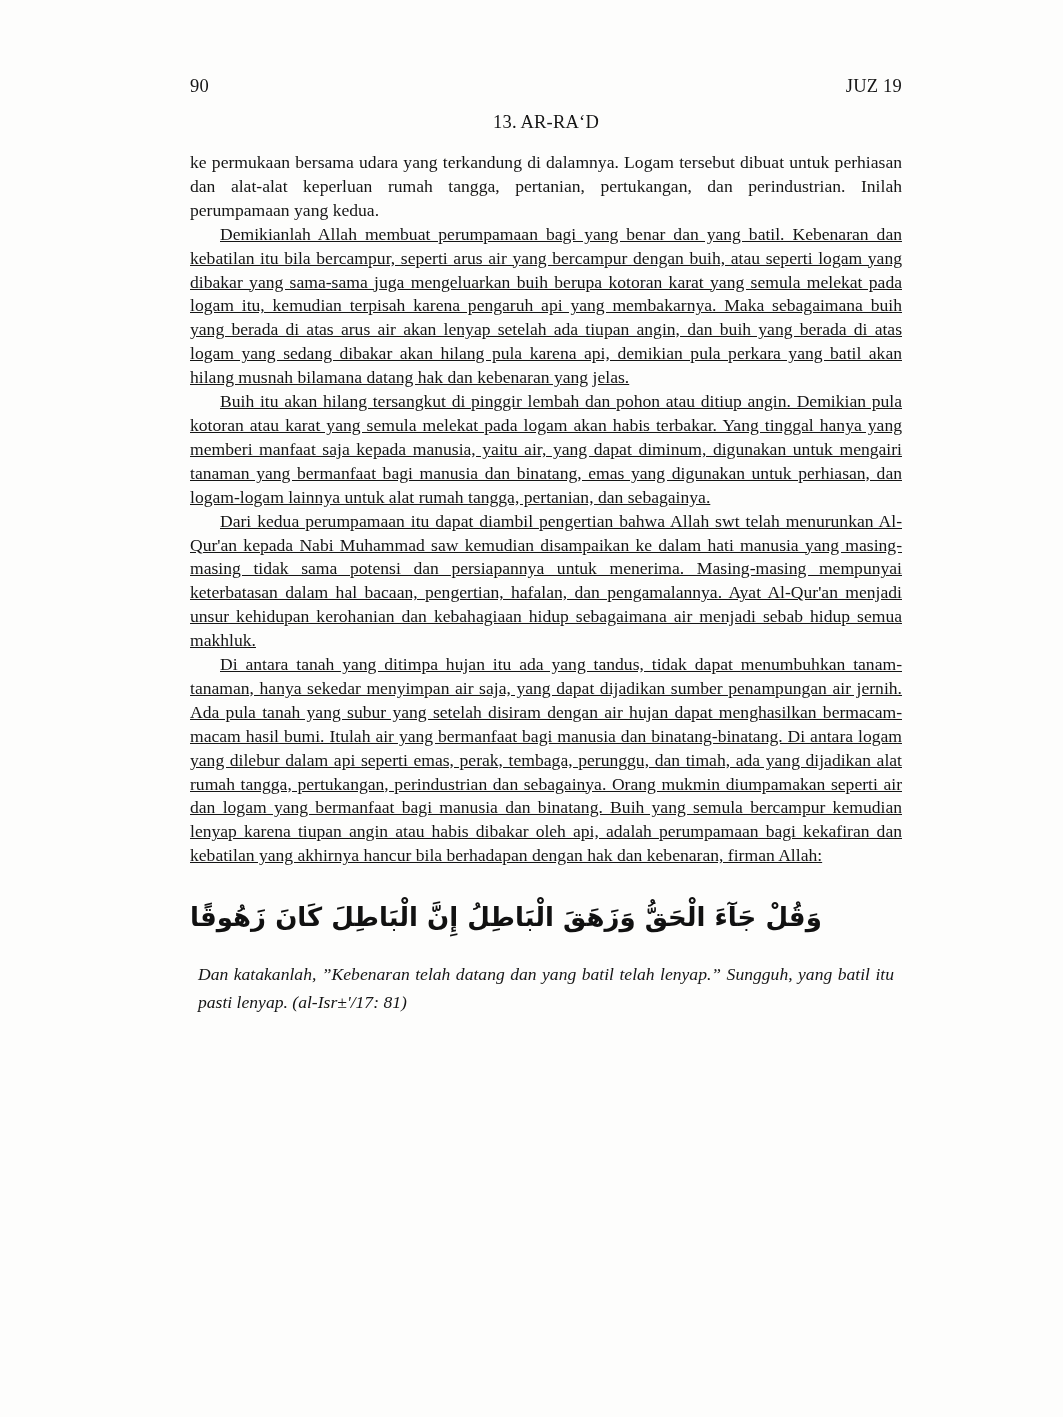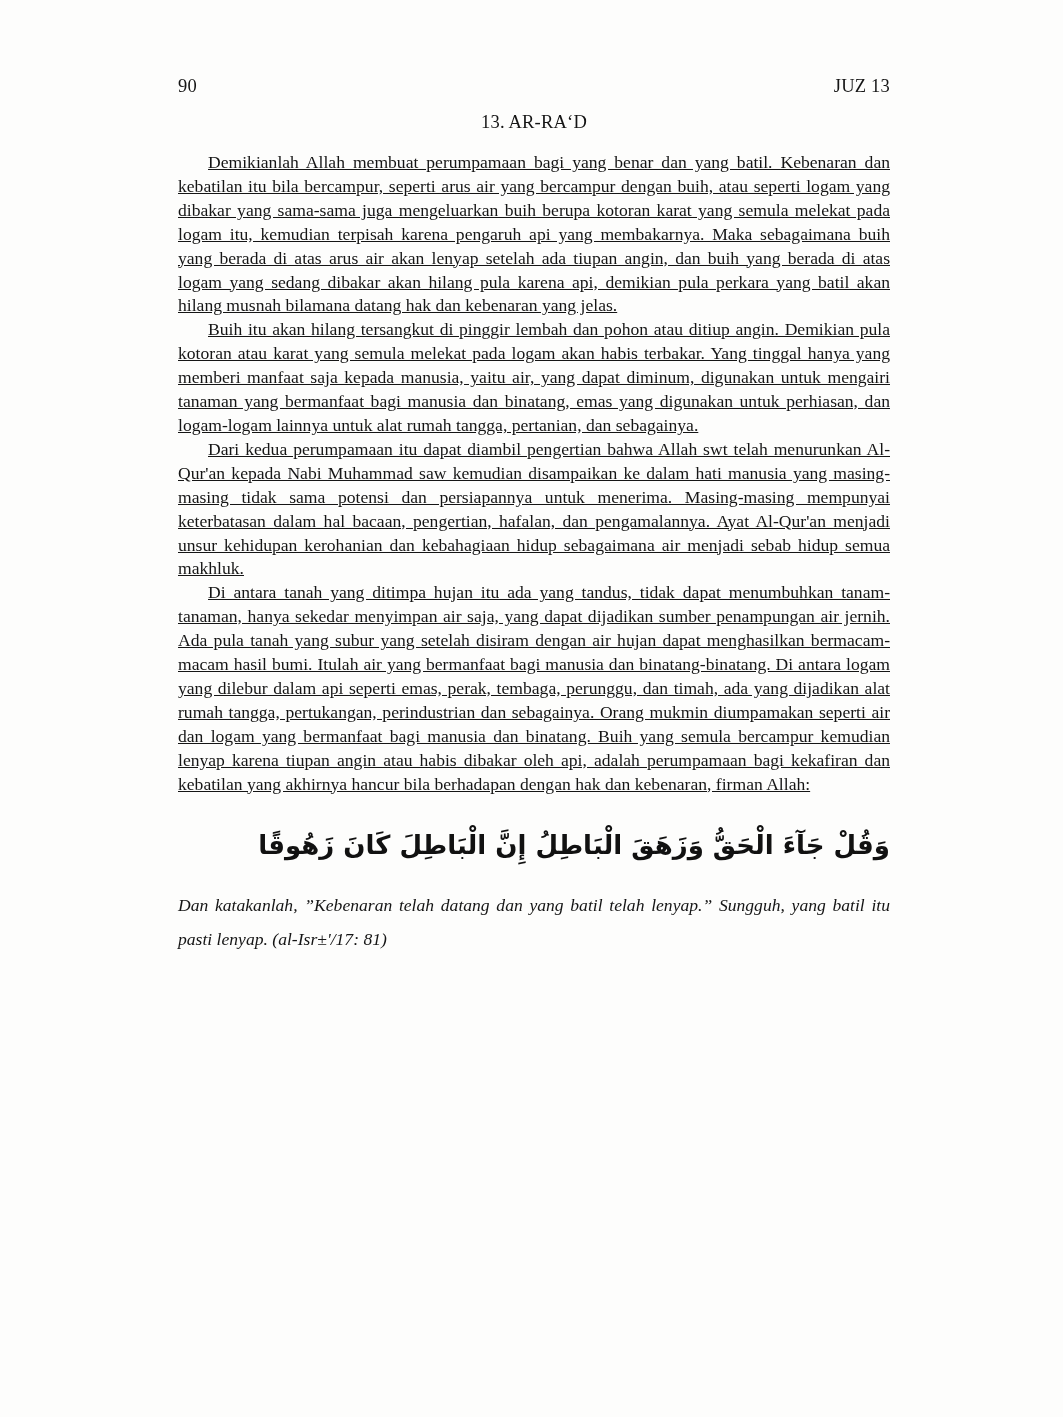--- a/index.html
+++ b/index.html
@@ -13,21 +13,21 @@
     height: 1417px;
     background: #fefefdff;
     background-color: #fdfdfc;
     font-family: "Liberation Serif", serif;
     color: #151515;
     box-sizing: border-box;
     overflow: hidden;
   }
   .content {
     position: absolute;
-    left: 178px;
+    left: 190px;
     top: 76px;
     width: 712px;
   }
   .running-header {
     position: relative;
     display: flex;
     justify-content: space-between;
     align-items: baseline;
     font-size: 18.5px;
     letter-spacing: 0.2px;
@@ -47,51 +47,52 @@
     text-align: justify;
     text-justify: inter-word;
   }
   .bodytext p.indent {
     text-indent: 30px;
     text-decoration: underline;
   }
   .arabic-verse {
     margin-top: 26px;
     margin-bottom: 20px;
-    text-align: right;
+    text-align: left;
     direction: rtl;
     unicode-bidi: embed;
     font-family: "DejaVu Sans", sans-serif;
     font-size: 26px;
     font-weight: bold;
     line-height: 46px;
     color: #111;
   }
   .translation {
     font-style: italic;
     font-size: 17.6px;
-    line-height: 34px;
+    line-height: 28px;
     text-align: justify;
     text-justify: inter-word;
-    margin: 0;
+    margin: 8px;
   }
 </style>
 </head>
 <body>
 
 <div class="page">
   <div class="content">
 
     <div class="running-header">
       <span class="page-num">90</span>
       <span class="title">13. AR-RA‘D</span>
-      <span class="juz">JUZ 13</span>
+      <span class="juz">JUZ 19</span>
     </div>
 
     <div class="bodytext">
+      <p>ke permukaan bersama udara yang terkandung di dalamnya. Logam tersebut dibuat untuk perhiasan dan alat-alat keperluan rumah tangga, pertanian, pertukangan, dan perindustrian. Inilah perumpamaan yang kedua.</p>
       <p class="indent">Demikianlah Allah membuat perumpamaan bagi yang benar dan yang batil. Kebenaran dan kebatilan itu bila bercampur, seperti arus air yang bercampur dengan buih, atau seperti logam yang dibakar yang sama-sama juga mengeluarkan buih berupa kotoran karat yang semula melekat pada logam itu, kemudian terpisah karena pengaruh api yang membakarnya. Maka sebagaimana buih yang berada di atas arus air akan lenyap setelah ada tiupan angin, dan buih yang berada di atas logam yang sedang dibakar akan hilang pula karena api, demikian pula perkara yang batil akan hilang musnah bilamana datang hak dan kebenaran yang jelas.</p>
       <p class="indent">Buih itu akan hilang tersangkut di pinggir lembah dan pohon atau ditiup angin. Demikian pula kotoran atau karat yang semula melekat pada logam akan habis terbakar. Yang tinggal hanya yang memberi manfaat saja kepada manusia, yaitu air, yang dapat diminum, digunakan untuk mengairi tanaman yang bermanfaat bagi manusia dan binatang, emas yang digunakan untuk perhiasan, dan logam-logam lainnya untuk alat rumah tangga, pertanian, dan sebagainya.</p>
       <p class="indent">Dari kedua perumpamaan itu dapat diambil pengertian bahwa Allah swt telah menurunkan Al-Qur'an kepada Nabi Muhammad saw kemudian disampaikan ke dalam hati manusia yang masing-masing tidak sama potensi dan persiapannya untuk menerima. Masing-masing mempunyai keterbatasan dalam hal bacaan, pengertian, hafalan, dan pengamalannya. Ayat Al-Qur'an menjadi unsur kehidupan kerohanian dan kebahagiaan hidup sebagaimana air menjadi sebab hidup semua makhluk.</p>
       <p class="indent">Di antara tanah yang ditimpa hujan itu ada yang tandus, tidak dapat menumbuhkan tanam-tanaman, hanya sekedar menyimpan air saja, yang dapat dijadikan sumber penampungan air jernih. Ada pula tanah yang subur yang setelah disiram dengan air hujan dapat menghasilkan bermacam-macam hasil bumi. Itulah air yang bermanfaat bagi manusia dan binatang-binatang. Di antara logam yang dilebur dalam api seperti emas, perak, tembaga, perunggu, dan timah, ada yang dijadikan alat rumah tangga, pertukangan, perindustrian dan sebagainya. Orang mukmin diumpamakan seperti air dan logam yang bermanfaat bagi manusia dan binatang. Buih yang semula bercampur kemudian lenyap karena tiupan angin atau habis dibakar oleh api, adalah perumpamaan bagi kekafiran dan kebatilan yang akhirnya hancur bila berhadapan dengan hak dan kebenaran, firman Allah:</p>
     </div>
 
     <div class="arabic-verse" dir="rtl" lang="ar">وَقُلْ جَآءَ الْحَقُّ وَزَهَقَ الْبَاطِلُ إِنَّ الْبَاطِلَ كَانَ زَهُوقًا</div>
 
     <p class="translation">Dan katakanlah, ”Kebenaran telah datang dan yang batil telah lenyap.” Sungguh, yang batil itu pasti lenyap. (al-Isr±'/17: 81)</p>
 

